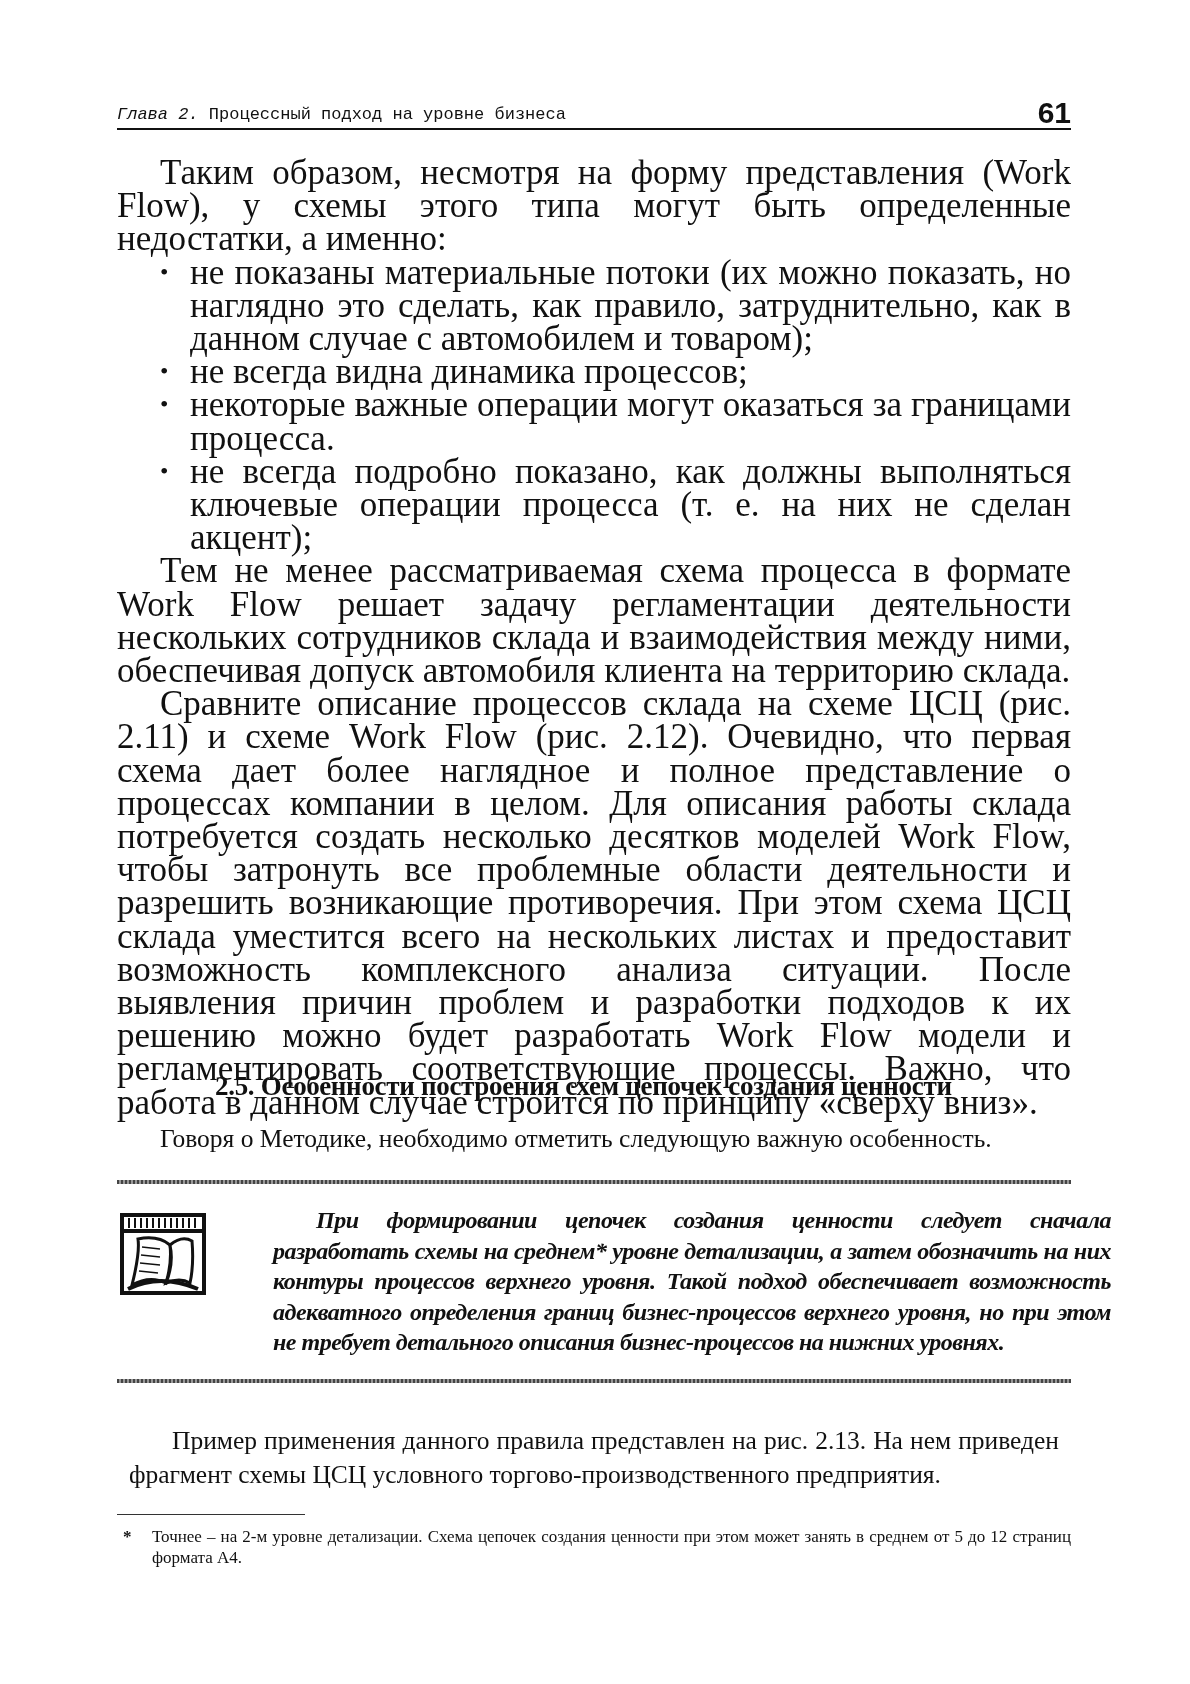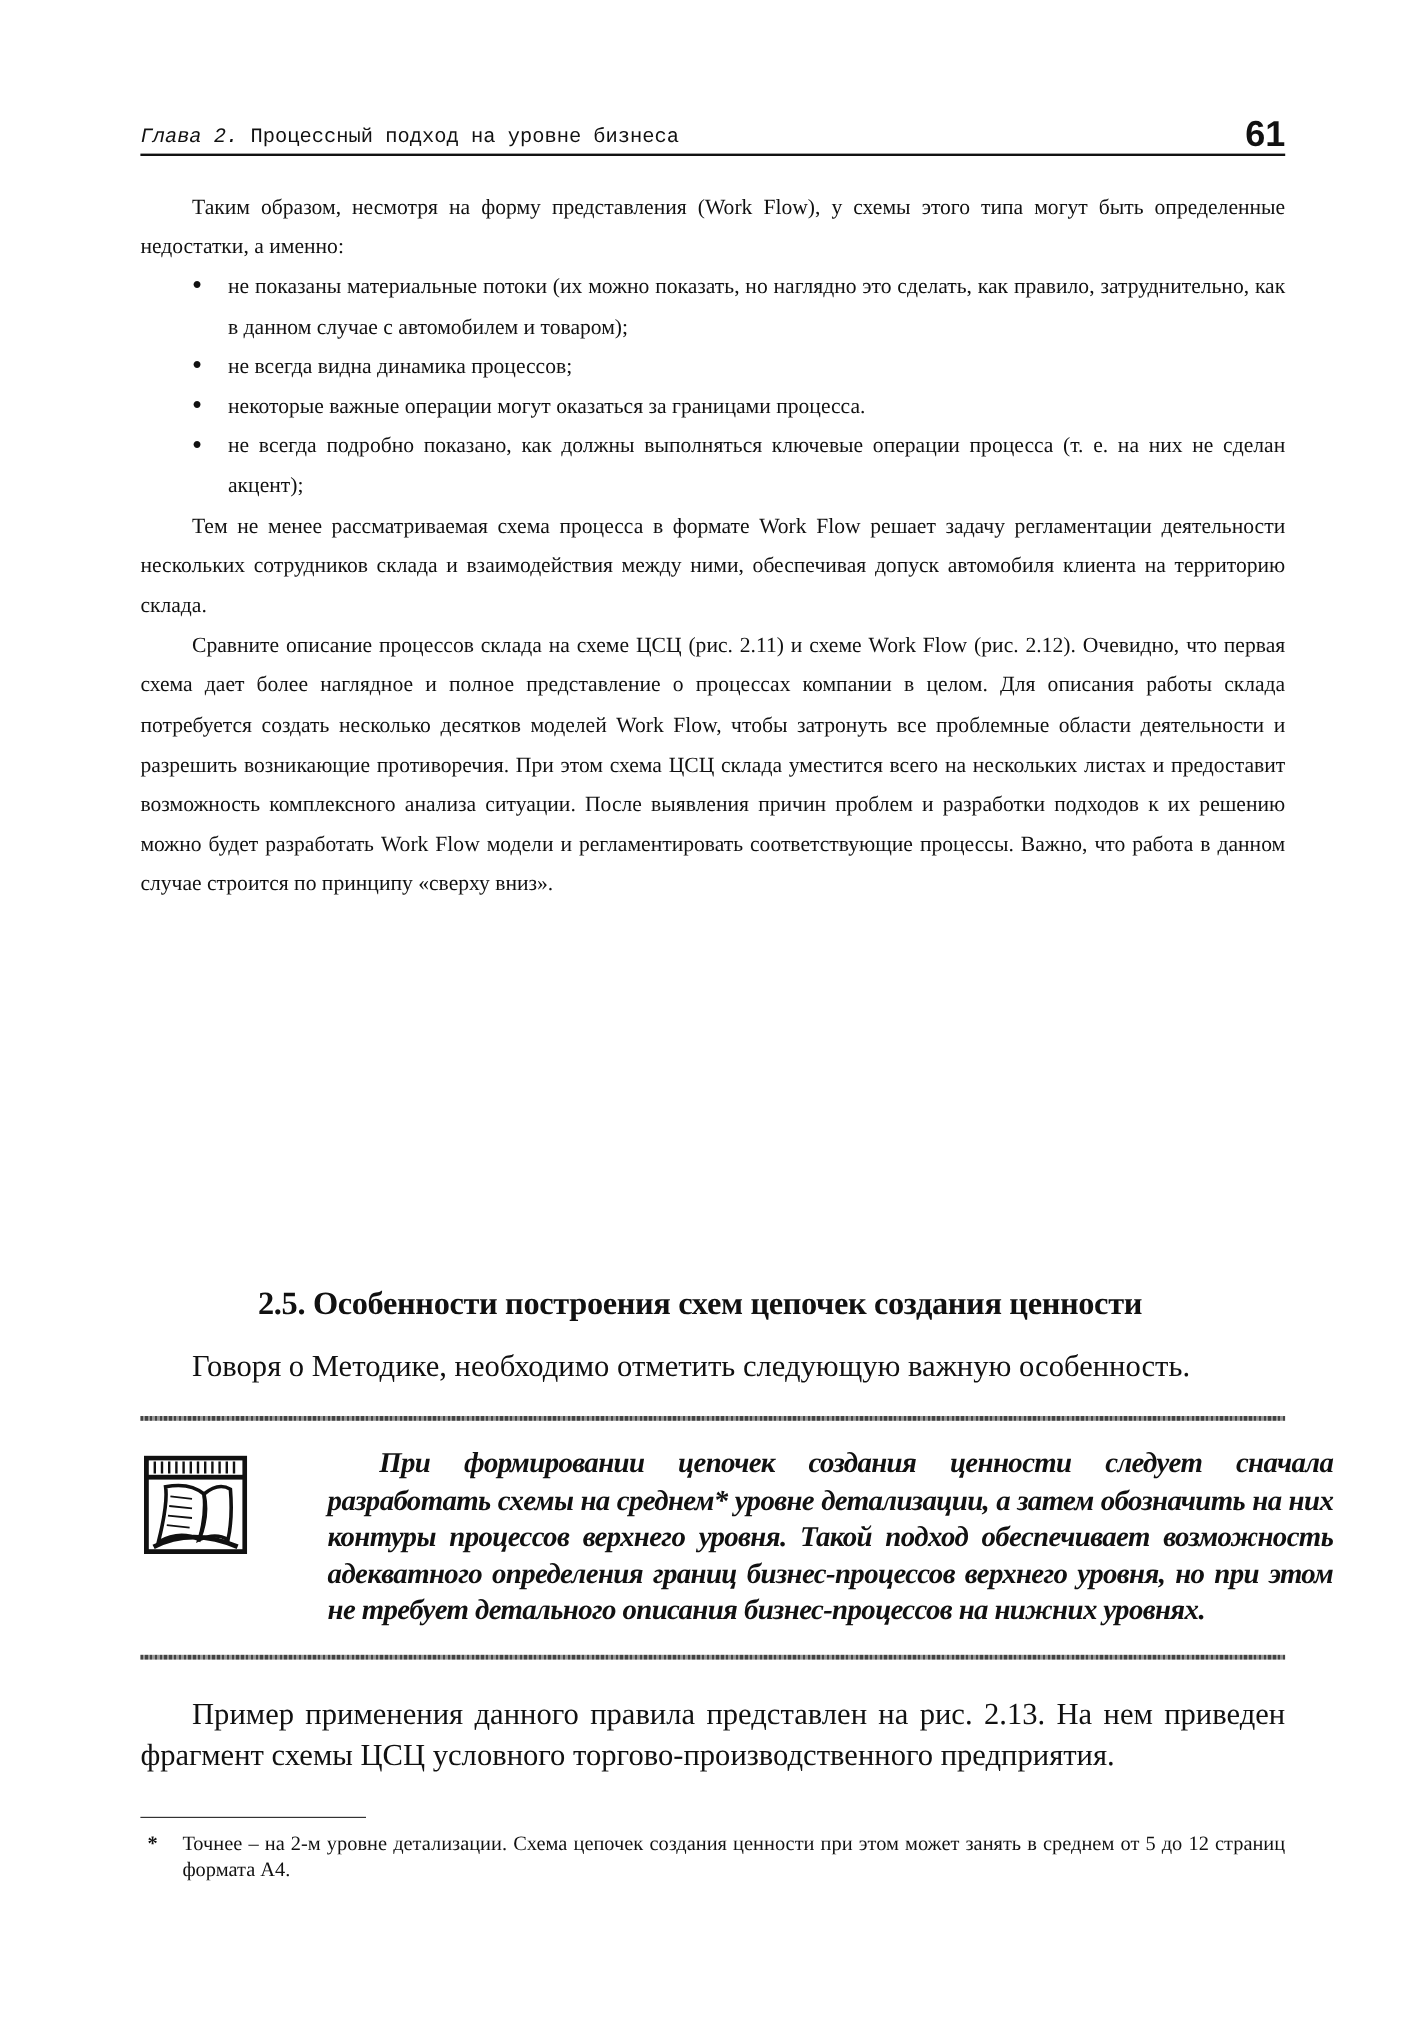--- a/index.html
+++ b/index.html
@@ -1,33 +1,33 @@
 <!DOCTYPE html>
 <html><head>
 <meta charset="utf-8">
 <style>
   html, body { margin:0; padding:0; background:#fff; }
   body { width:1190px; height:1684px; position:relative; overflow:hidden; color:#111; font-family:"Liberation Serif","DejaVu Serif",serif; }
   .header { position:absolute; left:117px; top:98px; width:954px; height:30px; border-bottom:2px solid #111; }
   .header .chap { position:absolute; left:0; bottom:4px; font-family:Liberation Mono, monospace; font-size:17px; }
   .header .chap i { font-style:italic; }
   .header .pno { position:absolute; right:0; bottom:0px; font-family:"Liberation Sans","DejaVu Sans",sans-serif; font-size:30px; font-weight:bold; line-height:30px;text-align:right; }
-  .body { position:absolute; left:117px; top:156px; width:954px; font-size:18px; line-height:33.2px; text-align:justify; }
+  .body { position:absolute; left:117px; top:156px; width:954px; font-size:35px; line-height:33.2px; text-align:justify; }
   .body p { margin:0; text-indent:43px; }
   ul.bl { margin:0; padding:0 0 0 43px; list-style:none; }
   ul.bl li { position:relative; padding-left:30px; }
   ul.bl li::before { content:"\2022"; position:absolute; left:0; top:0; font-size:24px; }
   h2.sec { position:absolute; left:215px; top:1071px; margin:0; font-size:27px; font-weight:bold; letter-spacing:-0.3px; }
   .intro { position:absolute; left:160px; top:1124px; font-size:25.5px; }
   .rule { position:absolute; left:117px; width:954px; height:4px; background:repeating-linear-gradient(90deg,#444 0 2px,#999 2px 4px); }
   .callout-icon { position:absolute; left:120px; top:1213px; width:86px; height:82px; }
   .callout { position:absolute; left:233px; top:1205px; width:838px; font-size:24px; line-height:30.5px; font-style:italic; font-weight:bold; text-align:justify; font-family:"Liberation Serif","DejaVu Serif",serif; letter-spacing:-0.5px;margin-left:40px; }
   .callout p { margin:0; text-indent:43px; }
   .after { position:absolute; left:117px; top:1412px; width:954px; font-size:25.5px; line-height:34px; text-align:justify; }
-  .after p { margin:0; text-indent:43px; }
+  .after p { margin:12px; text-indent:43px; }
   .fn-rule { position:absolute; left:117px; top:1514px; width:188px; border-top:1px solid #333; }
   .footnote { position:absolute; left:117px; top:1526px; width:954px; font-size:17px; line-height:21px; text-align:justify; }
   .footnote .star { position:absolute; left:6px; top:0; font-weight:bold; }
   .footnote .txt { margin-left:35px; display:block; }
 </style>
 </head>
 <body>
 
 <div class="header">
   <span class="chap"><i>Глава 2.</i> <span>Процессный подход на уровне бизнеса</span></span>

